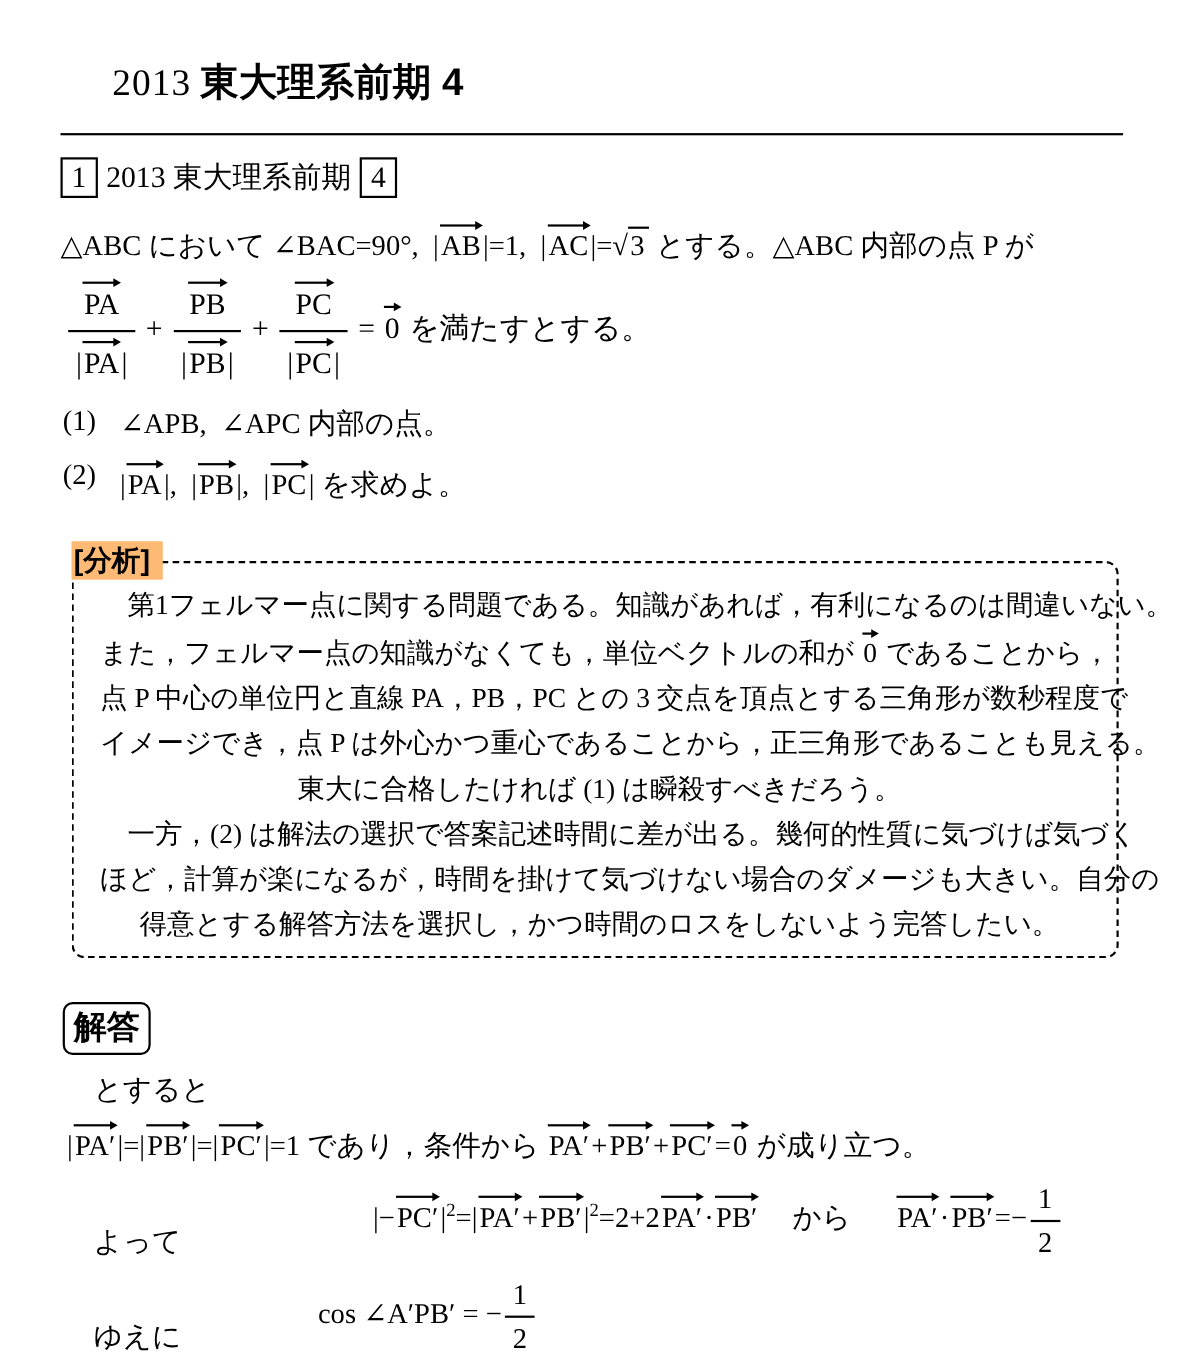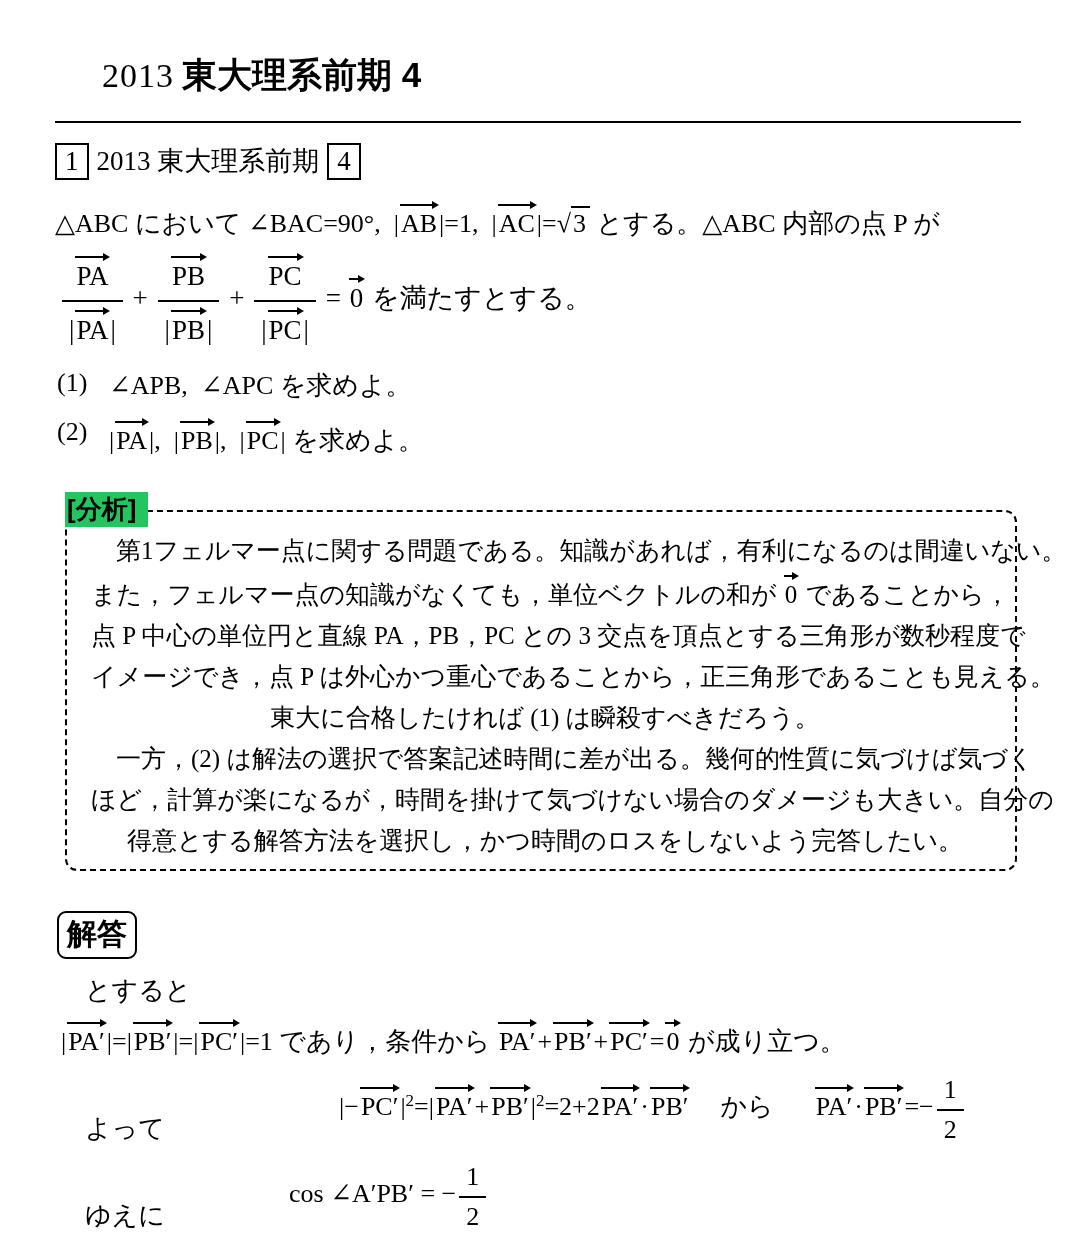--- a/index.html
+++ b/index.html
@@ -47,21 +47,21 @@
   
   .analysis {
     position:relative; box-sizing:border-box;
     width:952px; margin:52px 0 0 10px;
     border:2px dashed #000; border-radius:12px;
     padding:18px 16px 8px 24px;
     font-size:25px;
   }
   .analysis-label {
     position:absolute; top:-20px; left:-2px;
-    background:#22c55e; padding:0 12px 0 2px;
+    background:#fdba74; padding:0 12px 0 2px;
     font-family:"Liberation Sans","DejaVu Sans",sans-serif; font-weight:bold; font-size:26px;
   }
   .aline { line-height:41px; white-space:nowrap;text-align:center; }
 
   
   .solution { margin-top:38px; font-size:26px; }
   .sol-row { white-space:nowrap; }
   .row1 { display:flex; align-items:flex-start; }
   .kaitou {
     flex:0 0 auto;
@@ -89,21 +89,21 @@
     <span class="boxed">1</span>
     <span>2013 東大理系前期</span>
     <span class="boxed">4</span>
   </div>
 
   <div class="stmt line1"><span class="mtxt">△ABC において ∠BAC=90°,  </span><span class="mtxt">|</span><span class="vec"><span class="vec-arrow"></span><span>AB</span></span><span class="mtxt">|=1,  </span><span class="mtxt">|</span><span class="vec"><span class="vec-arrow"></span><span>AC</span></span><span class="mtxt">|=</span><span class="sqrt"><span>√</span><span class="radicand">3</span></span><span class="mtxt"> とする。△ABC 内部の点 P が</span></div>
   <div class="stmt eq"><span class="frac"><span class="num"><span class="vec"><span class="vec-arrow"></span><span>PA</span></span></span><span class="den"><span class="mtxt">|</span><span class="vec"><span class="vec-arrow"></span><span>PA</span></span><span class="mtxt">|</span></span></span><span class="mtxt"> + </span><span class="frac"><span class="num"><span class="vec"><span class="vec-arrow"></span><span>PB</span></span></span><span class="den"><span class="mtxt">|</span><span class="vec"><span class="vec-arrow"></span><span>PB</span></span><span class="mtxt">|</span></span></span><span class="mtxt"> + </span><span class="frac"><span class="num"><span class="vec"><span class="vec-arrow"></span><span>PC</span></span></span><span class="den"><span class="mtxt">|</span><span class="vec"><span class="vec-arrow"></span><span>PC</span></span><span class="mtxt">|</span></span></span><span class="mtxt"> = </span><span class="vec"><span class="vec-arrow"></span><span>0</span></span><span class="mtxt"> を満たすとする。</span></div>
 
   <div class="qitem">
     <span class="qlabel">(1)</span>
-    <span class="qbody"><span class="mtxt">∠APB,  ∠APC を求めよ。</span></span>
+    <span class="qbody"><span class="mtxt">∠APB,  ∠APC 内部の点。</span></span>
   </div>
   <div class="qitem">
     <span class="qlabel">(2)</span>
     <span class="qbody"><span class="mtxt">|</span><span class="vec"><span class="vec-arrow"></span><span>PA</span></span><span class="mtxt">|,  </span><span class="mtxt">|</span><span class="vec"><span class="vec-arrow"></span><span>PB</span></span><span class="mtxt">|,  </span><span class="mtxt">|</span><span class="vec"><span class="vec-arrow"></span><span>PC</span></span><span class="mtxt">| を求めよ。</span></span>
   </div>
 
   <div class="analysis">
     <div class="analysis-label">[分析]</div>
     <div class="aline"><span class="mtxt">　第1フェルマー点に関する問題である。知識があれば，有利になるのは間違いない。</span></div>
     <div class="aline"><span class="mtxt">また，フェルマー点の知識がなくても，単位ベクトルの和が </span><span class="vec"><span class="vec-arrow"></span><span>0</span></span><span class="mtxt"> であることから，</span></div>

